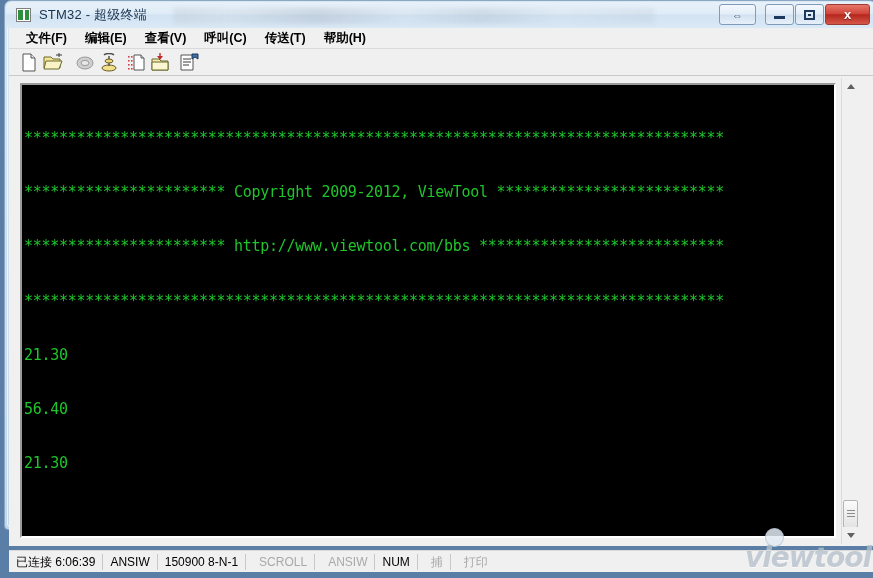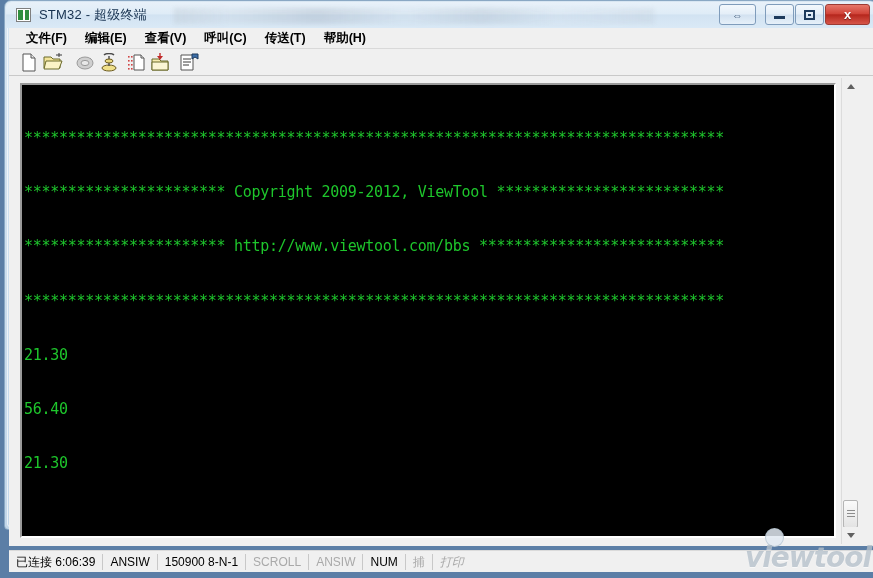--- a/index.html
+++ b/index.html
@@ -274,22 +274,22 @@
   }
   .status-cell {
     font-size: 12px;
     color: #000000;
     padding: 0 7px;
     height: 16px;
     line-height: 16px;
     white-space: nowrap;
     border-right: 1px solid #c8c8c8;
   }
-  .status-cell.dim { color: #a9a9a9; }
-  .status-cell.noborder { border-right: none; font-style: italic; }
+  .status-cell.dim { color: #a9a9a9; margin-left: 6px; }
+  .status-cell.noborder { border-right: none; }
 
   
   #watermark {
     position: absolute;
     left: 740px; top: 540px;
     font-family: "DejaVu Sans", sans-serif;
     font-size: 28px;
     font-weight: bold;
     font-style: italic;
     color: rgba(150,165,180,0.55);

